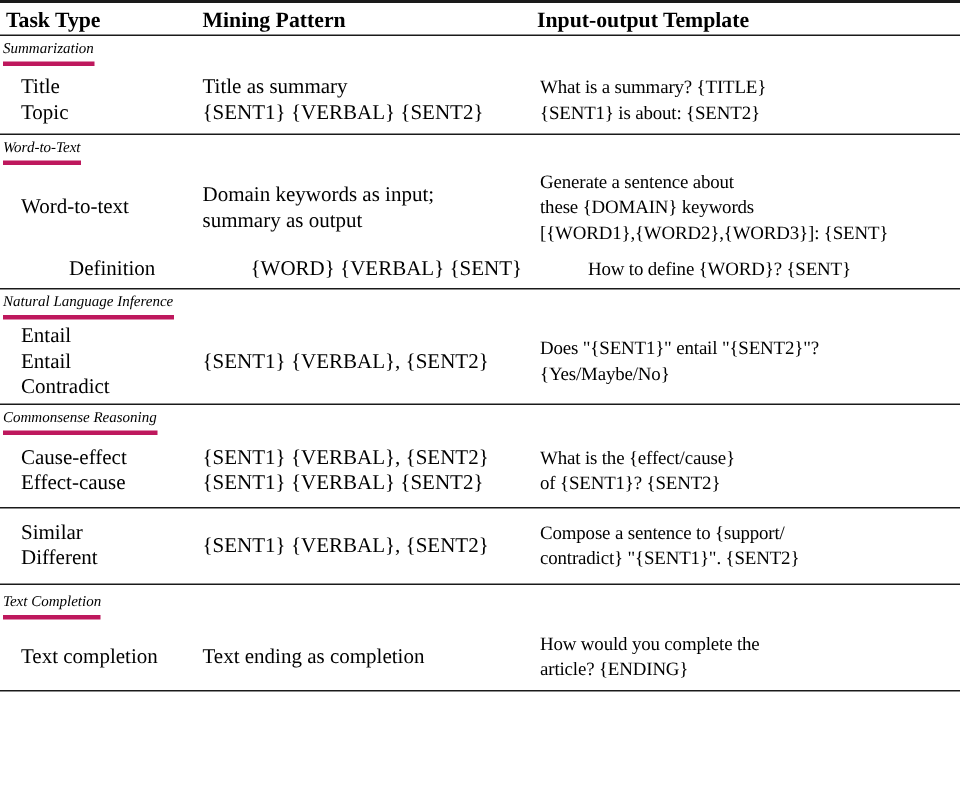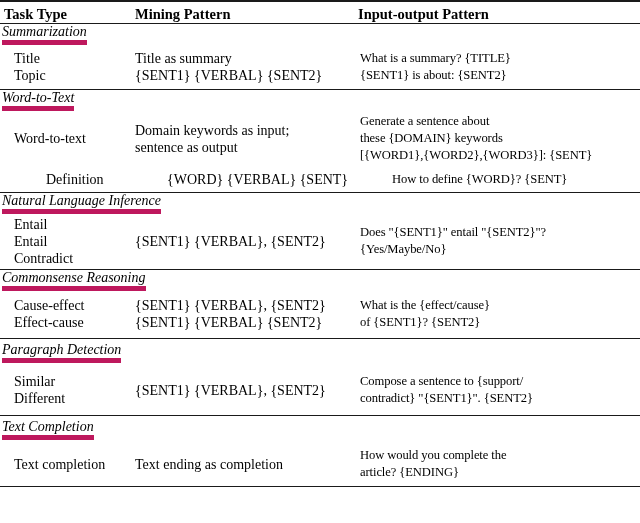--- a/index.html
+++ b/index.html
@@ -52,23 +52,23 @@
   
   .section-head {
     height: 20px;
     display: flex;
     align-items: center;
     padding-left: 2px;
     box-sizing: border-box;
   }
   .section-head .label {
     font-style: italic;
-    font-size: 14px;
+    font-size: 10px;
     line-height: 15px;
-    border-bottom: 5px solid #be185d;
+    border-bottom: 3px solid #be185d;
     padding-bottom: 1px;
     display: inline-block;
   }
 
   
   .data-row {
     display: flex;
     align-items: center;
     box-sizing: border-box;
   }
@@ -93,21 +93,21 @@
 </head>
 <body>
 
 <div class="table-root">
 
   <div class="rule thick"></div>
 
   <div class="header-row">
     <div class="cell col-a">Task Type</div>
     <div class="cell col-b">Mining Pattern</div>
-    <div class="cell col-c">Input-output Pattern</div>
+    <div class="cell col-c">Input-output Template</div>
   </div>
 
   <div class="rule thin"></div>
 
   <div class="section-head">
     <span class="label">Summarization</span>
   </div>
 
   <div class="data-row" style="height:45px;">
     <div class="col-a serif-cell stack">
@@ -129,21 +129,21 @@
   <div class="section-head">
     <span class="label">Word-to-Text</span>
   </div>
 
   <div class="data-row" style="height:57px;">
     <div class="col-a serif-cell stack">
       <div>Word-to-text</div>
     </div>
     <div class="col-b serif-cell stack">
       <div>Domain keywords as input;</div>
-      <div>sentence as output</div>
+      <div>summary as output</div>
     </div>
     <div class="col-c mono-cell stack">
       <div>Generate a sentence about</div>
       <div>these {DOMAIN} keywords</div>
       <div>[{WORD1},{WORD2},{WORD3}]: {SENT}</div>
     </div>
   </div>
 
   <div class="data-row" style="height:25px;margin-left:32px;">
     <div class="col-a serif-cell stack">
@@ -194,23 +194,20 @@
       <div>{SENT1} {VERBAL} {SENT2}</div>
     </div>
     <div class="col-c mono-cell stack">
       <div>What is the {effect/cause}</div>
       <div>of {SENT1}? {SENT2}</div>
     </div>
   </div>
 
   <div class="rule thin"></div>
 
-  <div class="section-head" style="height:26px;">
-    <span class="label">Paragraph Detection</span>
-  </div>
 
   <div class="data-row" style="height:50px;">
     <div class="col-a serif-cell stack">
       <div>Similar</div>
       <div>Different</div>
     </div>
     <div class="col-b serif-cell stack">
       <div>{SENT1} {VERBAL}, {SENT2}</div>
     </div>
     <div class="col-c mono-cell stack">

